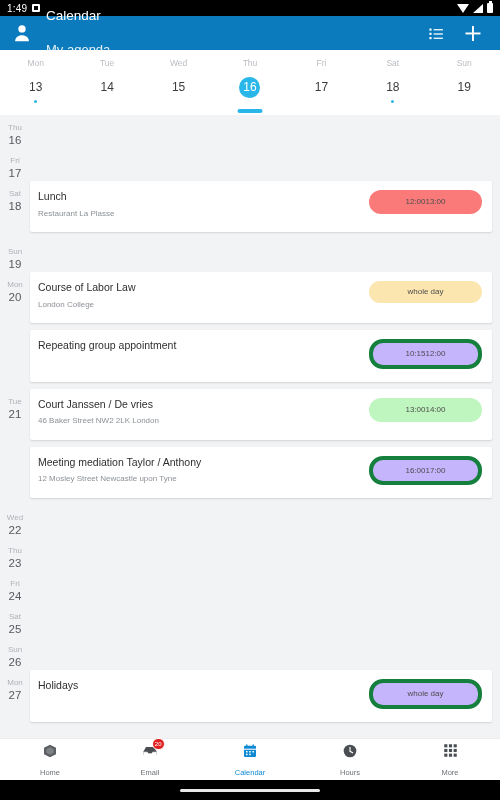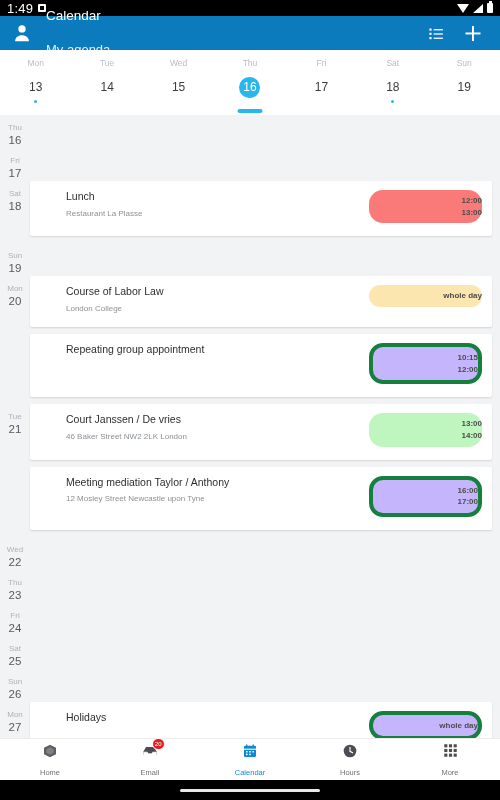--- a/index.html
+++ b/index.html
@@ -11,21 +11,21 @@
   }
   .phone { width: 500px; height: 800px; position: relative; display: flex; flex-direction: column; background: #000; }
 
   
   .statusbar {
     height: 16px; background: #000; color: #fff;
     display: flex; align-items: center; justify-content: space-between;
     padding: 0 7px; flex: 0 0 auto;
   }
   .sb-left { display: flex; align-items: center; gap: 5px; }
-  .sb-time { font-size: 13px; letter-spacing: .2px; }
+  .sb-time { font-size: 10px; letter-spacing: .2px; }
   .sb-appicon { width: 8px; height: 8px; background: #fff; border-radius: 1px; position: relative; }
   .sb-appicon::after { content:""; position:absolute; left:2px; top:2px; width:4px; height:4px; background:#000; }
   .sb-right { display: flex; align-items: center; gap: 4px; }
   .ic-wifi { width: 0; height: 0; border-left: 6px solid transparent; border-right: 6px solid transparent; border-top: 9px solid #fff; }
   .ic-signal { width: 0; height: 0; border-left: 10px solid transparent; border-bottom: 9px solid #fff; }
   .ic-batt { width: 6px; height: 10px; background: #fff; border-radius: 1px; position: relative; }
   .ic-batt::before { content:""; position:absolute; top:-2px; left:1.5px; width:3px; height:1.5px; background:#fff; }
 
   
   .appbar {
@@ -62,27 +62,27 @@
   .rail .r-num { font-size: 11.5px; color: #56595D; line-height: 1.3; }
   .events { flex: 1 1 auto; min-width: 0; padding-right: 8px; }
   .empty-day { height: 33px; }
 
   .card {
     background: #fff; border-radius: 2px; margin-bottom: 7px;
     box-shadow: 0 1px 2px rgba(0,0,0,.13);
     display: flex; align-items: flex-start; padding: 9px 10px 13px 8px;
     min-height: 47px;
   }
-  .card-txt { flex: 1 1 auto; min-width: 0; margin-left: 28px; }
+  .card-txt { flex: 1 1 auto; min-width: 0; }
   .ev-title { font-size: 10.5px; color: #2E2E2E; line-height: 1.3; }
   .ev-sub { font-size: 8px; color: #8C9196; margin-top: 5px; line-height: 1.3; }
   .pill {
     flex: 0 0 auto; width: 113px; min-height: 24px; border-radius: 14px;
-    display: flex; flex-direction: column; align-items: flex-end; justify-content: center;
-    font-size: 8px; color: #4C4C4C; line-height: 1.45; padding: 5px 0; font-weight: bold;
+    display: flex; flex-direction: row; align-items: center; justify-content: center;
+    font-size: 8px; color: #4C4C4C; line-height: 1.45; padding: 5px 0;
   }
   .pill.red { background: #FA7A7A; }
   .pill.yellow { background: #FCE6B0; min-height: 22px; }
   .pill.green { background: #BFF5BF; }
   .pill.plain { background: #c4b5fd; border: 4px solid #15803d; }
 
   
   .bottomnav {
     flex: 0 0 auto; height: 42px; background: #fff;
     display: flex; align-items: center; border-top: 1px solid #EDEDED;

